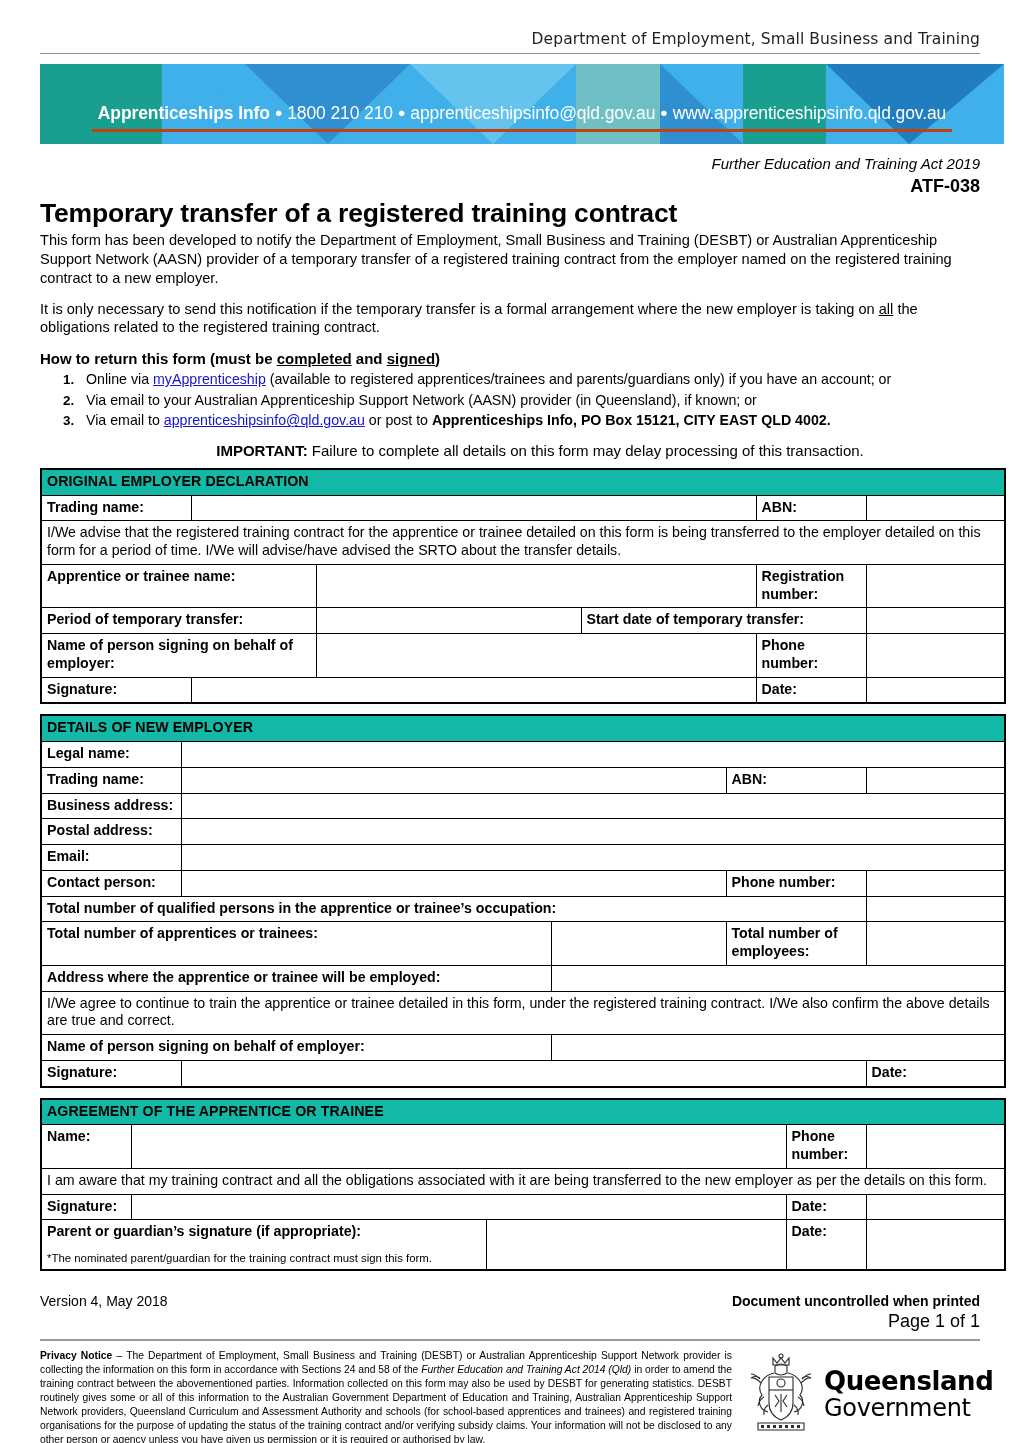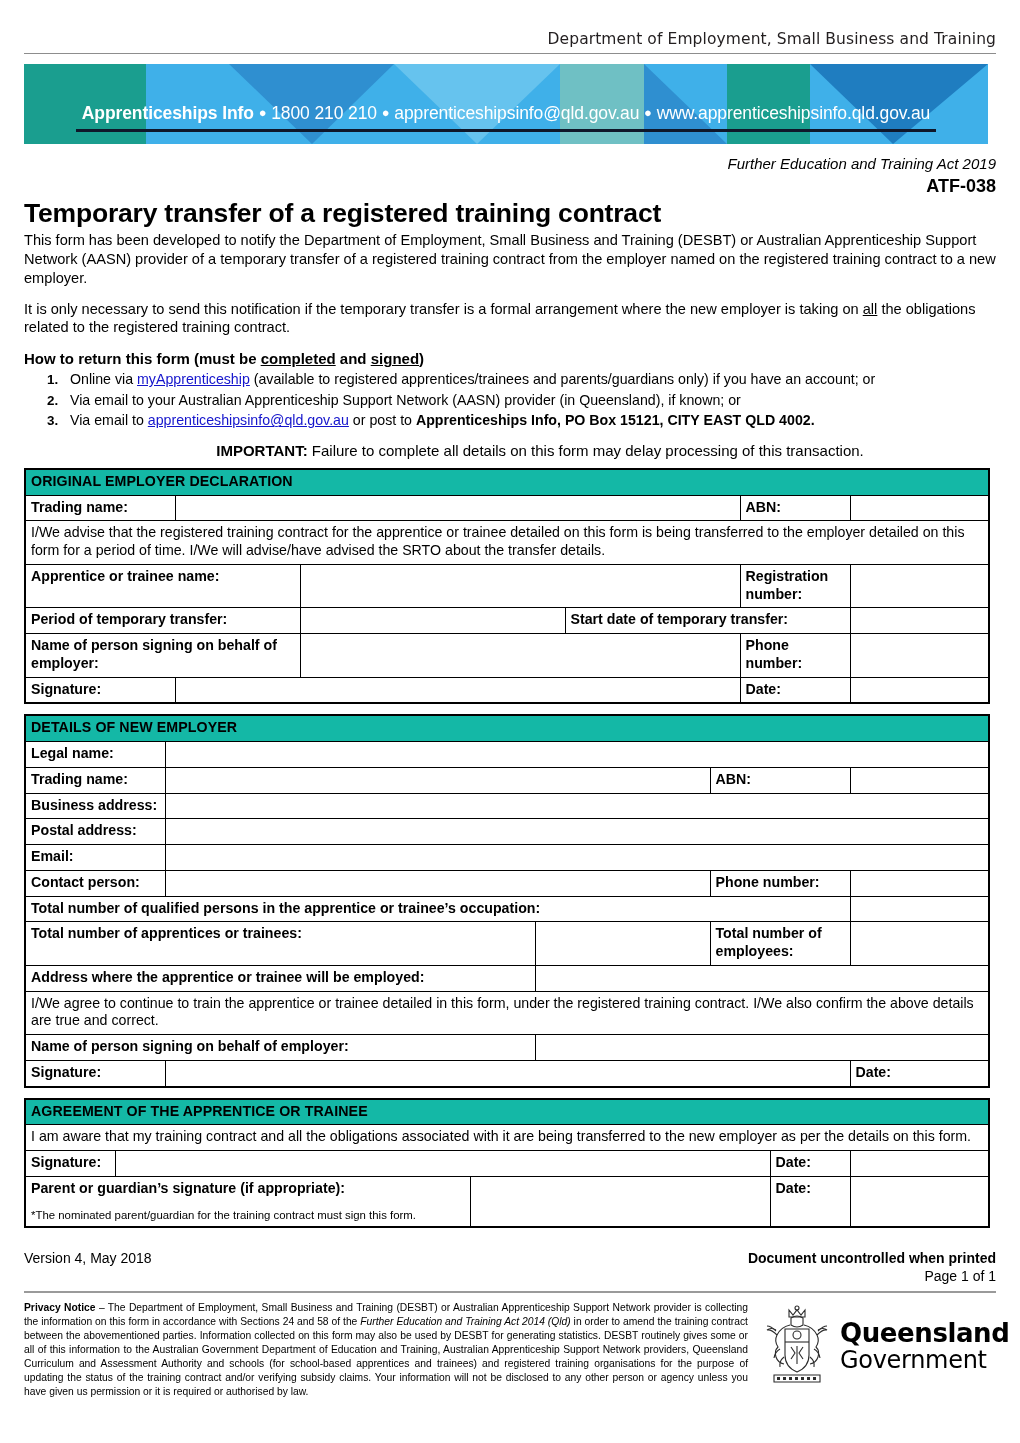--- a/index.html
+++ b/index.html
@@ -6,21 +6,21 @@
   html, body { margin:0; padding:0; }
   body {
     width:1020px; height:1443px;
     background:#ffffff;
     font-family:"Liberation Sans", sans-serif;
     color:#000;
     position:relative;
     overflow:hidden;
   }
 
-  .page { position:relative; width:1020px; height:1443px; padding:0 24px; }
+  .page { position:relative; width:1020px; height:1443px; padding:0 40px; }
 
   
   .dept-header {
     padding-top:30px;
     text-align:right;
     font-size:15.5px;
     letter-spacing:.1px;
     color:#231f20;
     font-family:"DejaVu Sans", sans-serif;
   }
@@ -46,21 +46,21 @@
     bottom:12px;
     text-align:center;
     z-index:3;
   }
   .banner-text {
     display:inline-block;
     color:#ffffff;
     font-size:17.5px;
     letter-spacing:-.1px;
     padding:0 6px 5px 6px;
-    border-bottom:3px solid #0f172a;
+    border-bottom:3px solid #c2410c;
     white-space:nowrap;
     font-family:"Liberation Sans", sans-serif;
   }
   .banner-text b { font-weight:bold; }
   .dot { font-size:13px; vertical-align:2px; }
 
   
   .act-line {
     text-align:right;
     font-style:italic;
@@ -143,21 +143,21 @@
   
   .footer-row {
     display:flex;
     justify-content:space-between;
     align-items:flex-start;
     margin-top:22px;
     font-size:14px;
   }
   .footer-right { text-align:right; }
   .footer-right .bold { font-weight:bold; font-size:14px; }
-  .footer-right .pg { font-size:14px; margin-top:2px; }
+  .footer-right .pg { font-size:18px; margin-top:2px; }
   .footer-rule {
     margin-top:7px;
     border-bottom:2px solid #9a9a9a;
     width:100%;
   }
   .privacy-wrap {
     display:flex;
     margin-top:8px;
     gap:16px;
     align-items:flex-start;
@@ -369,20 +369,26 @@
         <col style="width:355px">
         <col style="width:300px">
         <col style="width:80px">
         <col style="width:139px">
     </colgroup>
     <tbody>
       <tr>
         <td class="sect" colspan="5">AGREEMENT OF THE APPRENTICE OR TRAINEE</td>
       </tr>
       <tr>
+        <td class="lbl">Name:</td>
+        <td class="fill" colspan="2"></td>
+        <td class="lbl" style="width:132px">Phone number:</td>
+        <td class="fill"></td>
+      </tr>
+      <tr>
         <td class="para" colspan="5">I am aware that my training contract and all the obligations associated with it are being transferred to the new employer as per the details on this form.</td>
       </tr>
       <tr>
         <td class="lbl tall mid">Signature:</td>
         <td class="fill tall" colspan="2"></td>
         <td class="lbl tall mid">Date:</td>
         <td class="fill tall"></td>
       </tr>
       <tr>
         <td class="lbl tall" colspan="2"><span>Parent or guardian’s signature (if appropriate):</span><span class="sub-note">*The nominated parent/guardian for the training contract must sign this form.</span></td>

